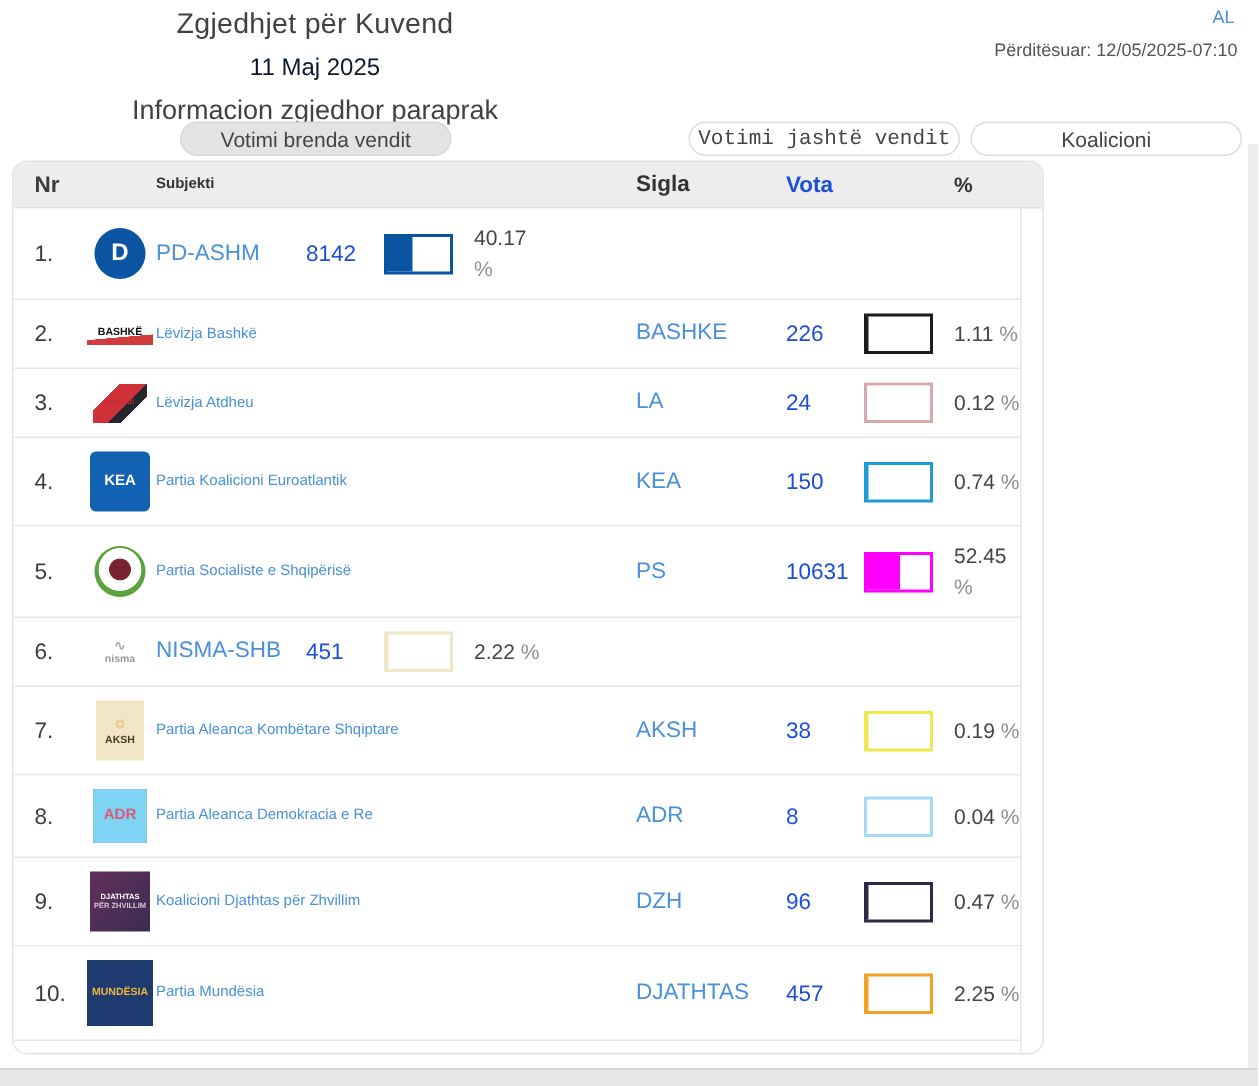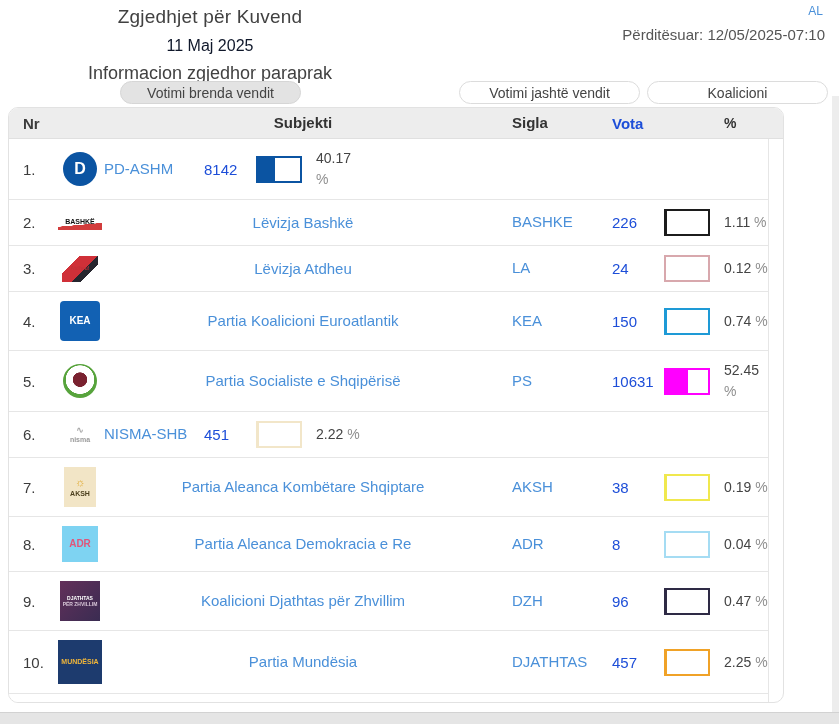--- a/index.html
+++ b/index.html
@@ -2,48 +2,48 @@
 <html><head>
 <meta charset="utf-8">
 <style>
   * { margin:0; padding:0; box-sizing:border-box; }
   html,body { background:#fff; }
   body { font-family:"Liberation Sans", sans-serif; color:#3c3c3c; }
   .page { position:relative; width:839px; height:724px; background:#fff; overflow:hidden; }
 
   
   .lang-link { position:absolute; top:4px; right:16px; font-size:12px; color:#4a90d9; cursor:pointer; }
-  .updated { position:absolute; top:26px; right:14px; font-size:15px; color:#555; }
+  .updated { position:absolute; top:26px; right:14px; font-size:12px; color:#555; }
   .title-block { position:absolute; top:2px; left:0; width:420px; text-align:center; }
   .title-main { font-size:19px; font-weight:400; color:#414141; margin-top:4px; letter-spacing:.2px; }
   .title-date { font-size:16px; font-weight:400; color:#0f172a; margin-top:9px; }
   .title-sub { font-size:18px; font-weight:400; color:#414141; margin-top:8px; }
 
   .tab-btn { position:absolute; top:81px; height:23px; width:181px; border-radius:13px;
              font-size:14px; color:#444; display:flex; align-items:center; justify-content:center;
              cursor:pointer; background:#fff; border:1px solid #dcdcdc; }
   .tab-btn.active { background:#e3e3e3; border:1px solid #d6d6d6; }
   .tab-1 { left:120px; }
-  .tab-2 { left:459px; }
+  .tab-2 { left:459px;font-family:Liberation Mono, monospace; }
   .tab-3 { left:647px; }
 
   
-  .table-card { position:absolute; left:8px; top:107px; width:776px; height:596px;
+  .table-card { position:absolute; left:8px; top:107px; width:688px; height:596px;
                 border:1px solid #e2e2e2; border-radius:10px; background:#fff; overflow:hidden; }
   .thead { display:flex; align-items:center; height:31px; background:#ededed;
            font-size:15px; font-weight:700; color:#333; padding-right:15px;
            border-bottom:1px solid #e0e0e0; }
   .tbody { margin-right:14px; border-right:1px solid #e6e6e6; }
   .trow { display:flex; align-items:center; min-height:46px; padding:9px 0;
           border-bottom:1px solid #e6e6e6; background:#fff; }
   .trow:last-child { border-bottom:none; }
 
   .c-nr   { width:47px; padding-left:14px; font-size:15px; color:#3c3c3c; }
   .c-logo { width:48px; display:flex; align-items:center; justify-content:center; }
-  .c-subj { flex:1; padding-right:10px; font-size:15px; line-height:1.55; color:#4a90d9; cursor:pointer;text-align:center; }
+  .c-subj { flex:1; padding-right:10px; font-size:10px; line-height:1.55; color:#4a90d9; cursor:pointer; }
   .c-sigla{ width:100px; font-size:15px; line-height:1.5; color:#4a90d9; cursor:pointer; padding-right:10px; overflow-wrap:break-word; }
   .c-vota { width:52px; font-size:15px; color:#1d4ed8; }
   .c-bar  { width:56px; display:flex; align-items:center; }
   .c-pct  { width:48px; padding-left:4px; font-size:14px; color:#444; line-height:1.5; }
   .c-pct .sign { color:#8f8f8f; }
 
   .pbar { width:46px; height:27px; border:2px solid #999; background:#fff; }
   .pbar-fill { height:100%; background:#999; }
 
   .logo-box { display:flex; flex-direction:column; align-items:center; justify-content:center;

